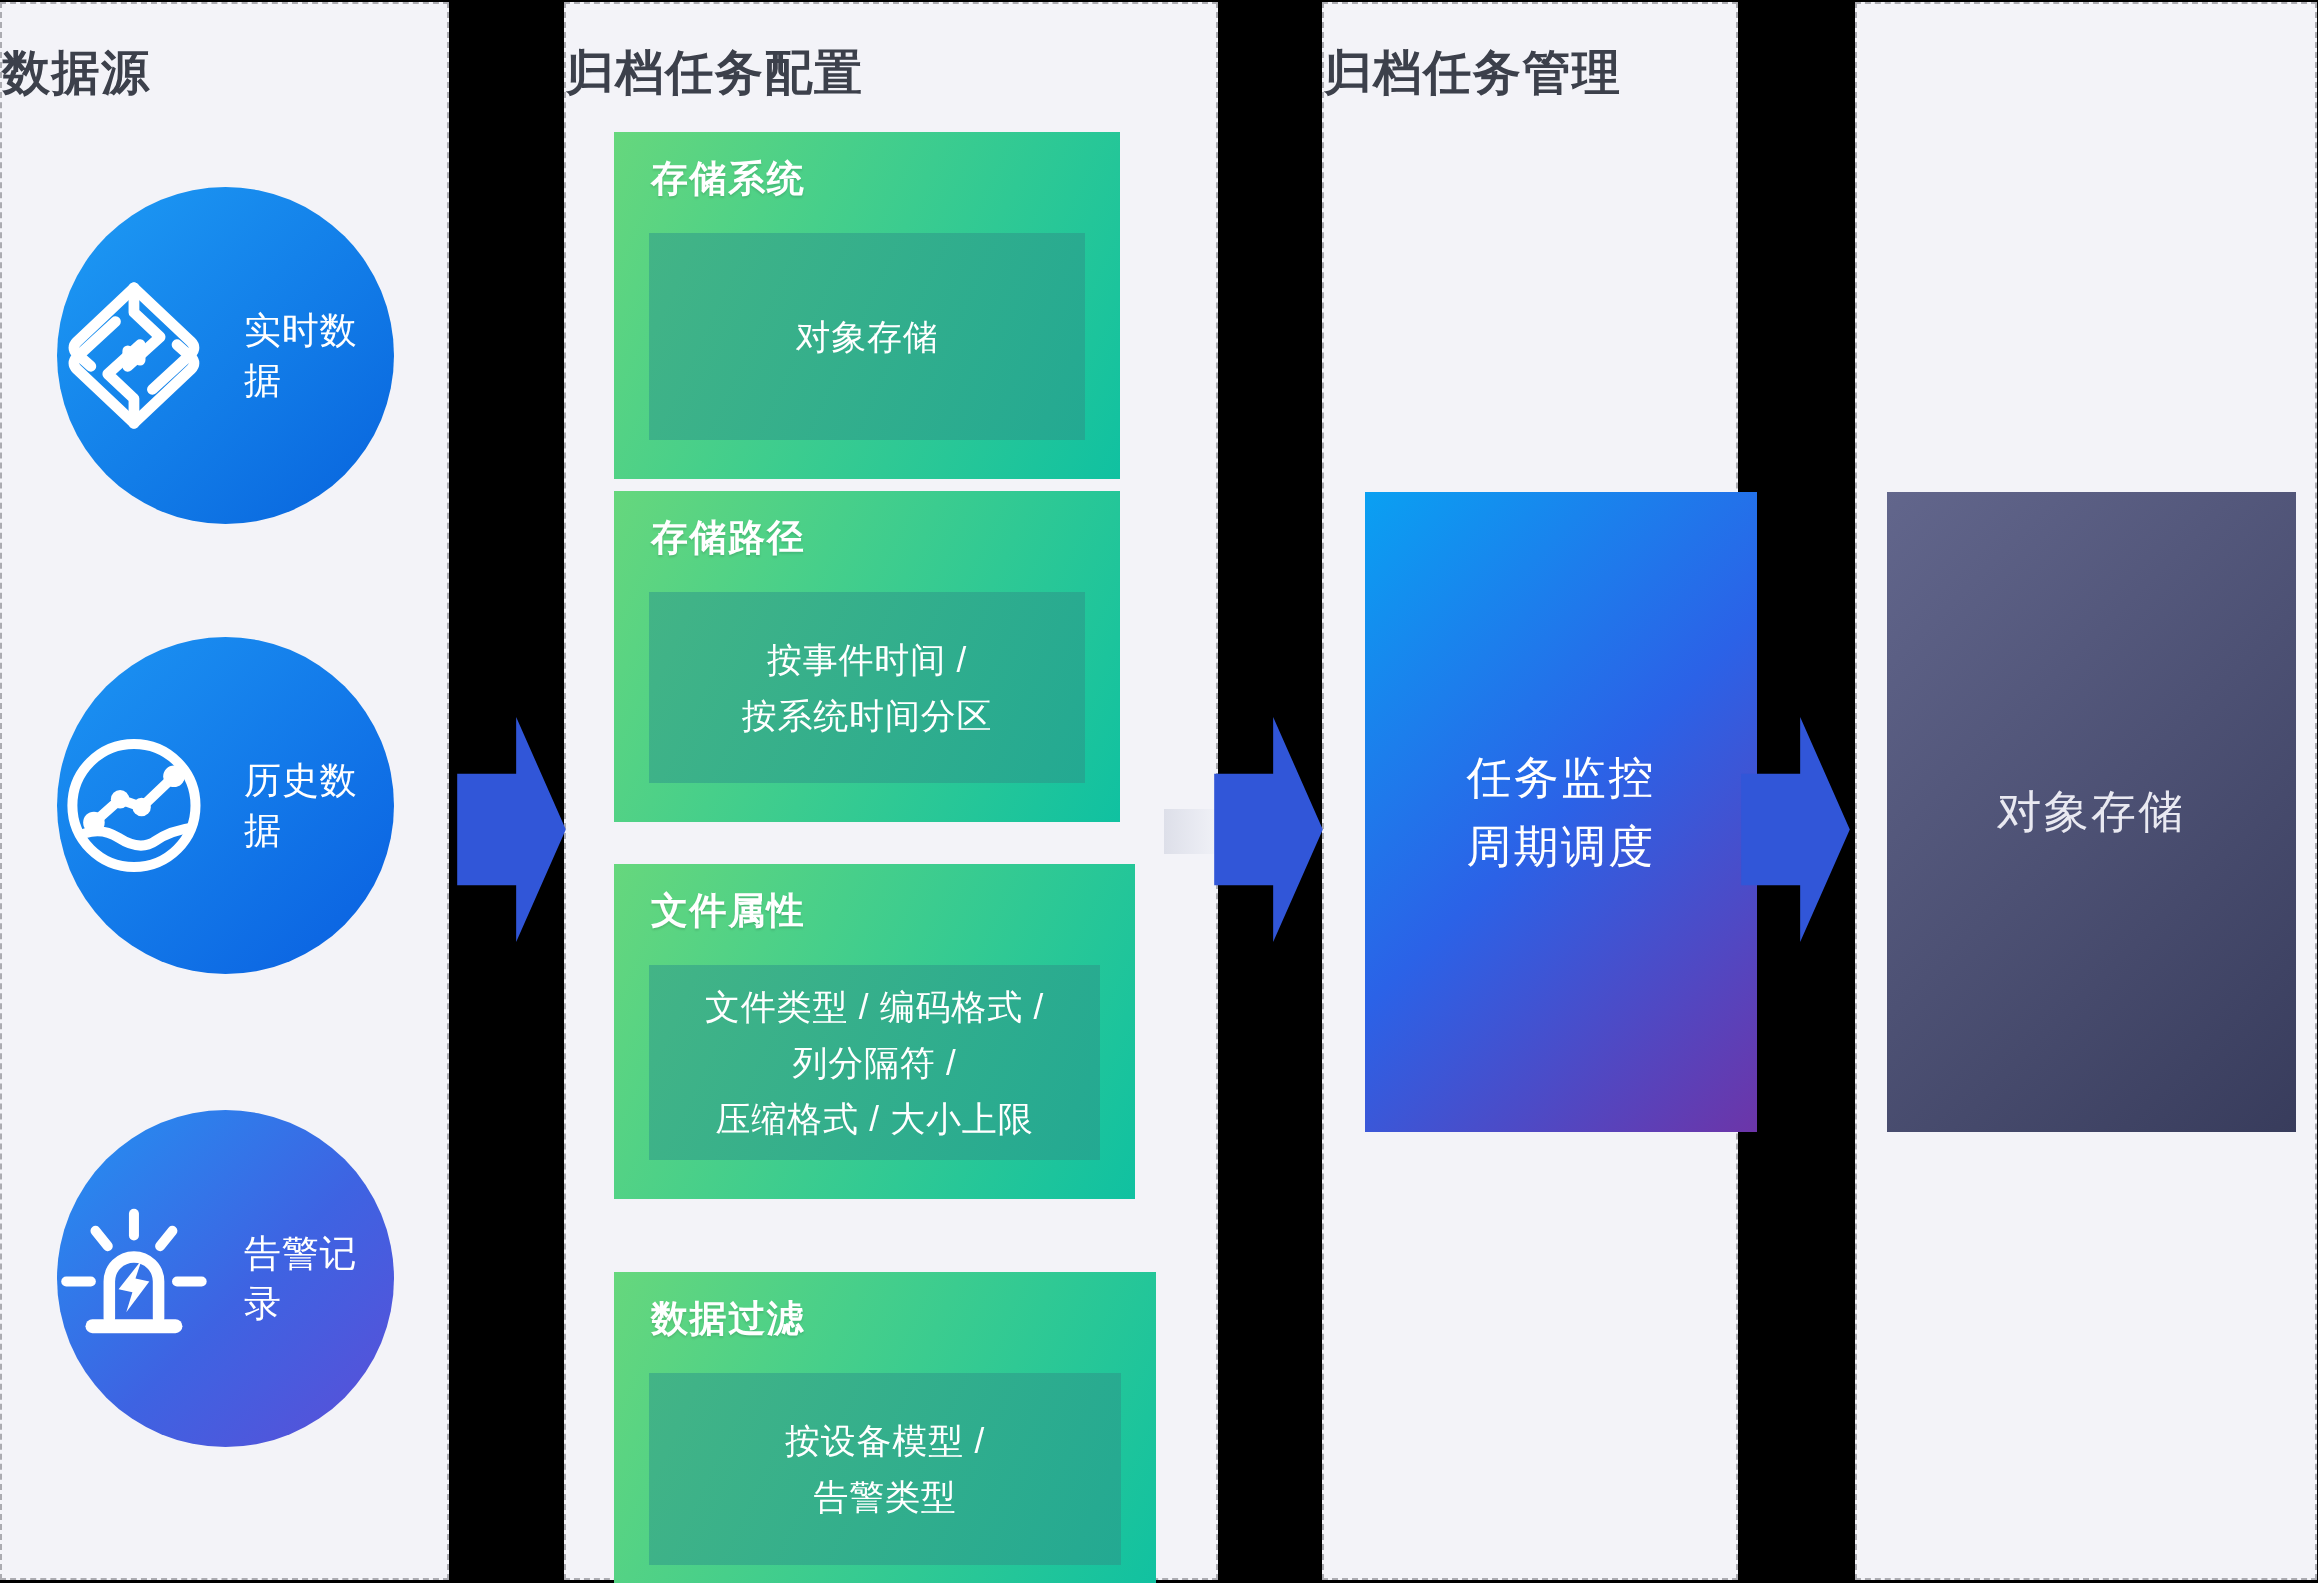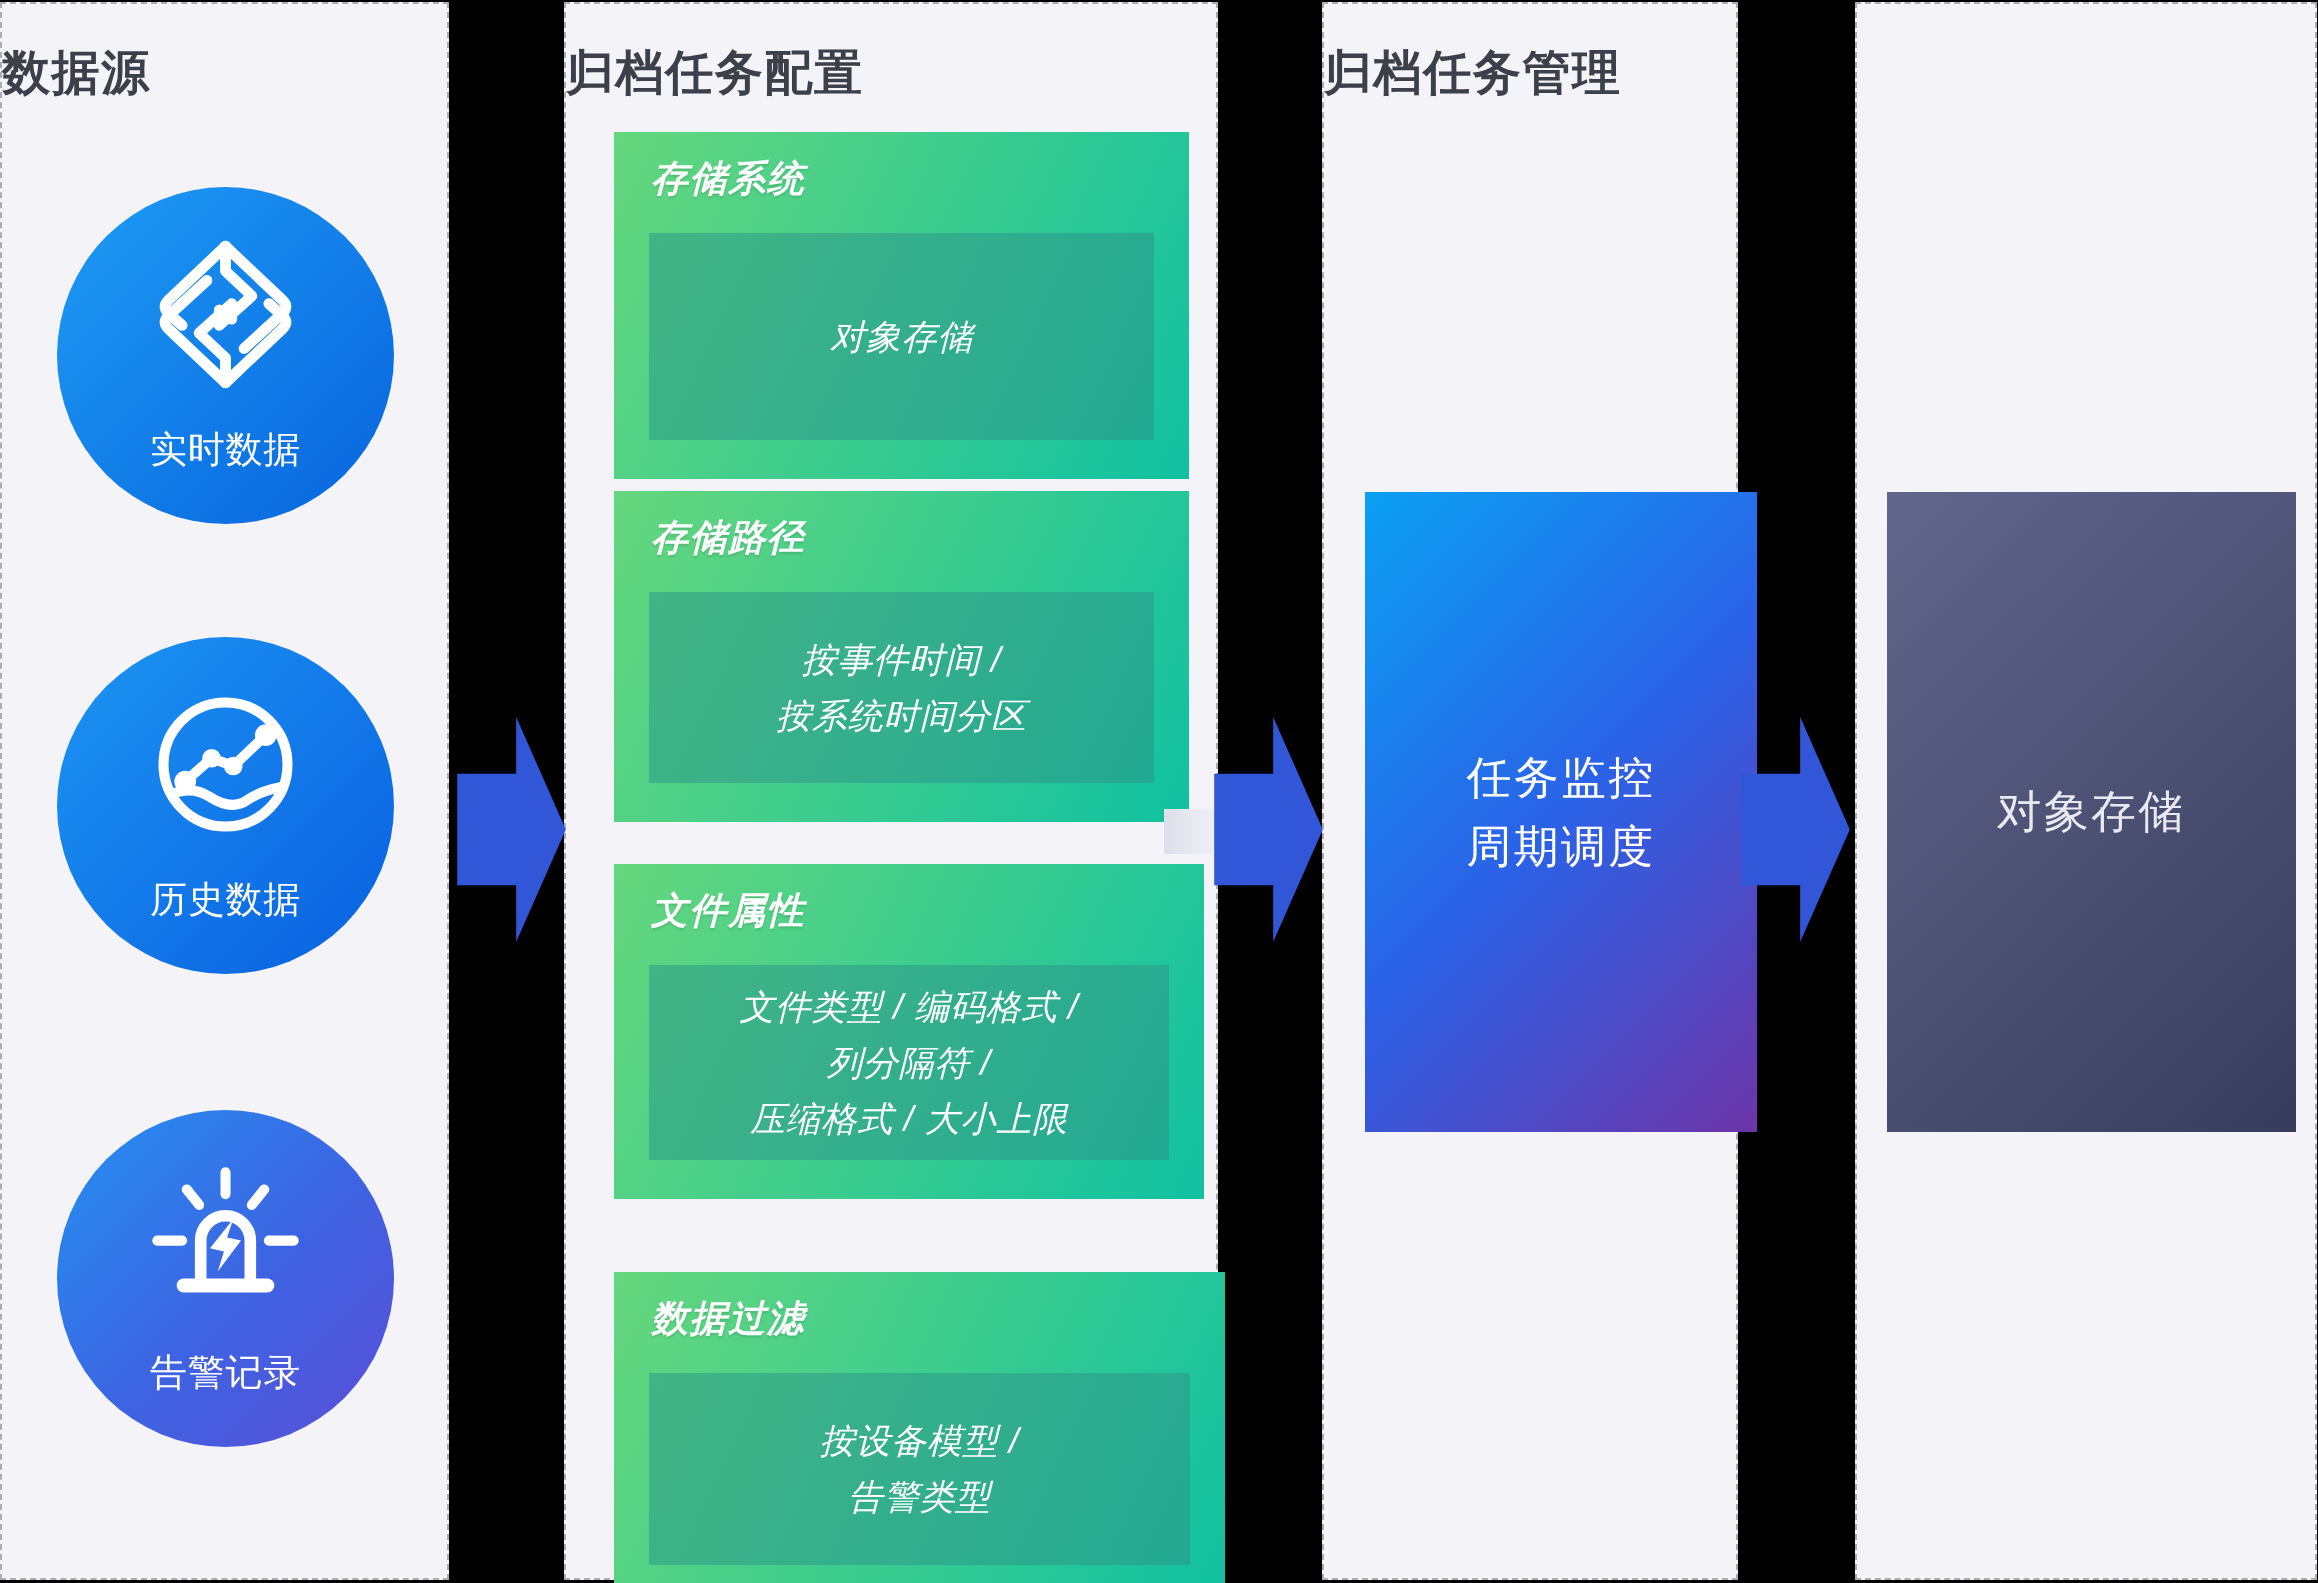--- a/index.html
+++ b/index.html
@@ -17,34 +17,33 @@
   #panel-archive-storage { left:1855px; width:462px; }
 
   .panel-title {
     position:absolute; top:37px; left:0; right:0; text-align:left;
     font-size:48px; font-weight:800; color:#3C404B; letter-spacing:1.6px;
   }
 
   
   .source-circle {
     position:absolute; left:55px; width:337px; height:337px; border-radius:50%;
-    display:flex; flex-direction:column; align-items:center; justify-content:center;
+    display:flex; flex-direction:row; align-items:center; justify-content:center;
     gap:33px;
   }
   #circle-realtime { top:183px;  background:linear-gradient(135deg,#1E9CF5 0%,#0863DD 100%); }
   #circle-history  { top:633px;  background:linear-gradient(135deg,#1C95F3 0%,#0A5FE0 100%); }
   #circle-alarm    { top:1106px; background:linear-gradient(135deg,#2391F2 0%,#3E63E2 55%,#5B4ED7 100%); }
   .source-circle svg { width:155px; height:155px; display:block; }
   .circle-label { color:#FFFFFF; font-size:37px; letter-spacing:0.8px; }
 
   
   .gbox {
-    position:absolute; left:48px; width:575px;
+    position:absolute; left:48px; width:506px;
     background:linear-gradient(115deg,#66D77D 0%,#10C1A1 100%);
-    font-style:italic;
   }
   #gbox-storage-system { top:128px;  height:347px; }
   #gbox-storage-path   { top:487px;  height:331px; }
   #gbox-file-attrs     { top:860px; height:335px;padding-left:15px; }
   #gbox-data-filter    { top:1268px; height:332px;padding-left:36px; }
   .gbox-heading {
     position:absolute; left:37px; top:22px; color:#FFFFFF;
     font-size:37px; font-weight:800; letter-spacing:1.6px;
     text-shadow:0 1.6px 2.3px rgba(0,0,0,0.12);
   }

